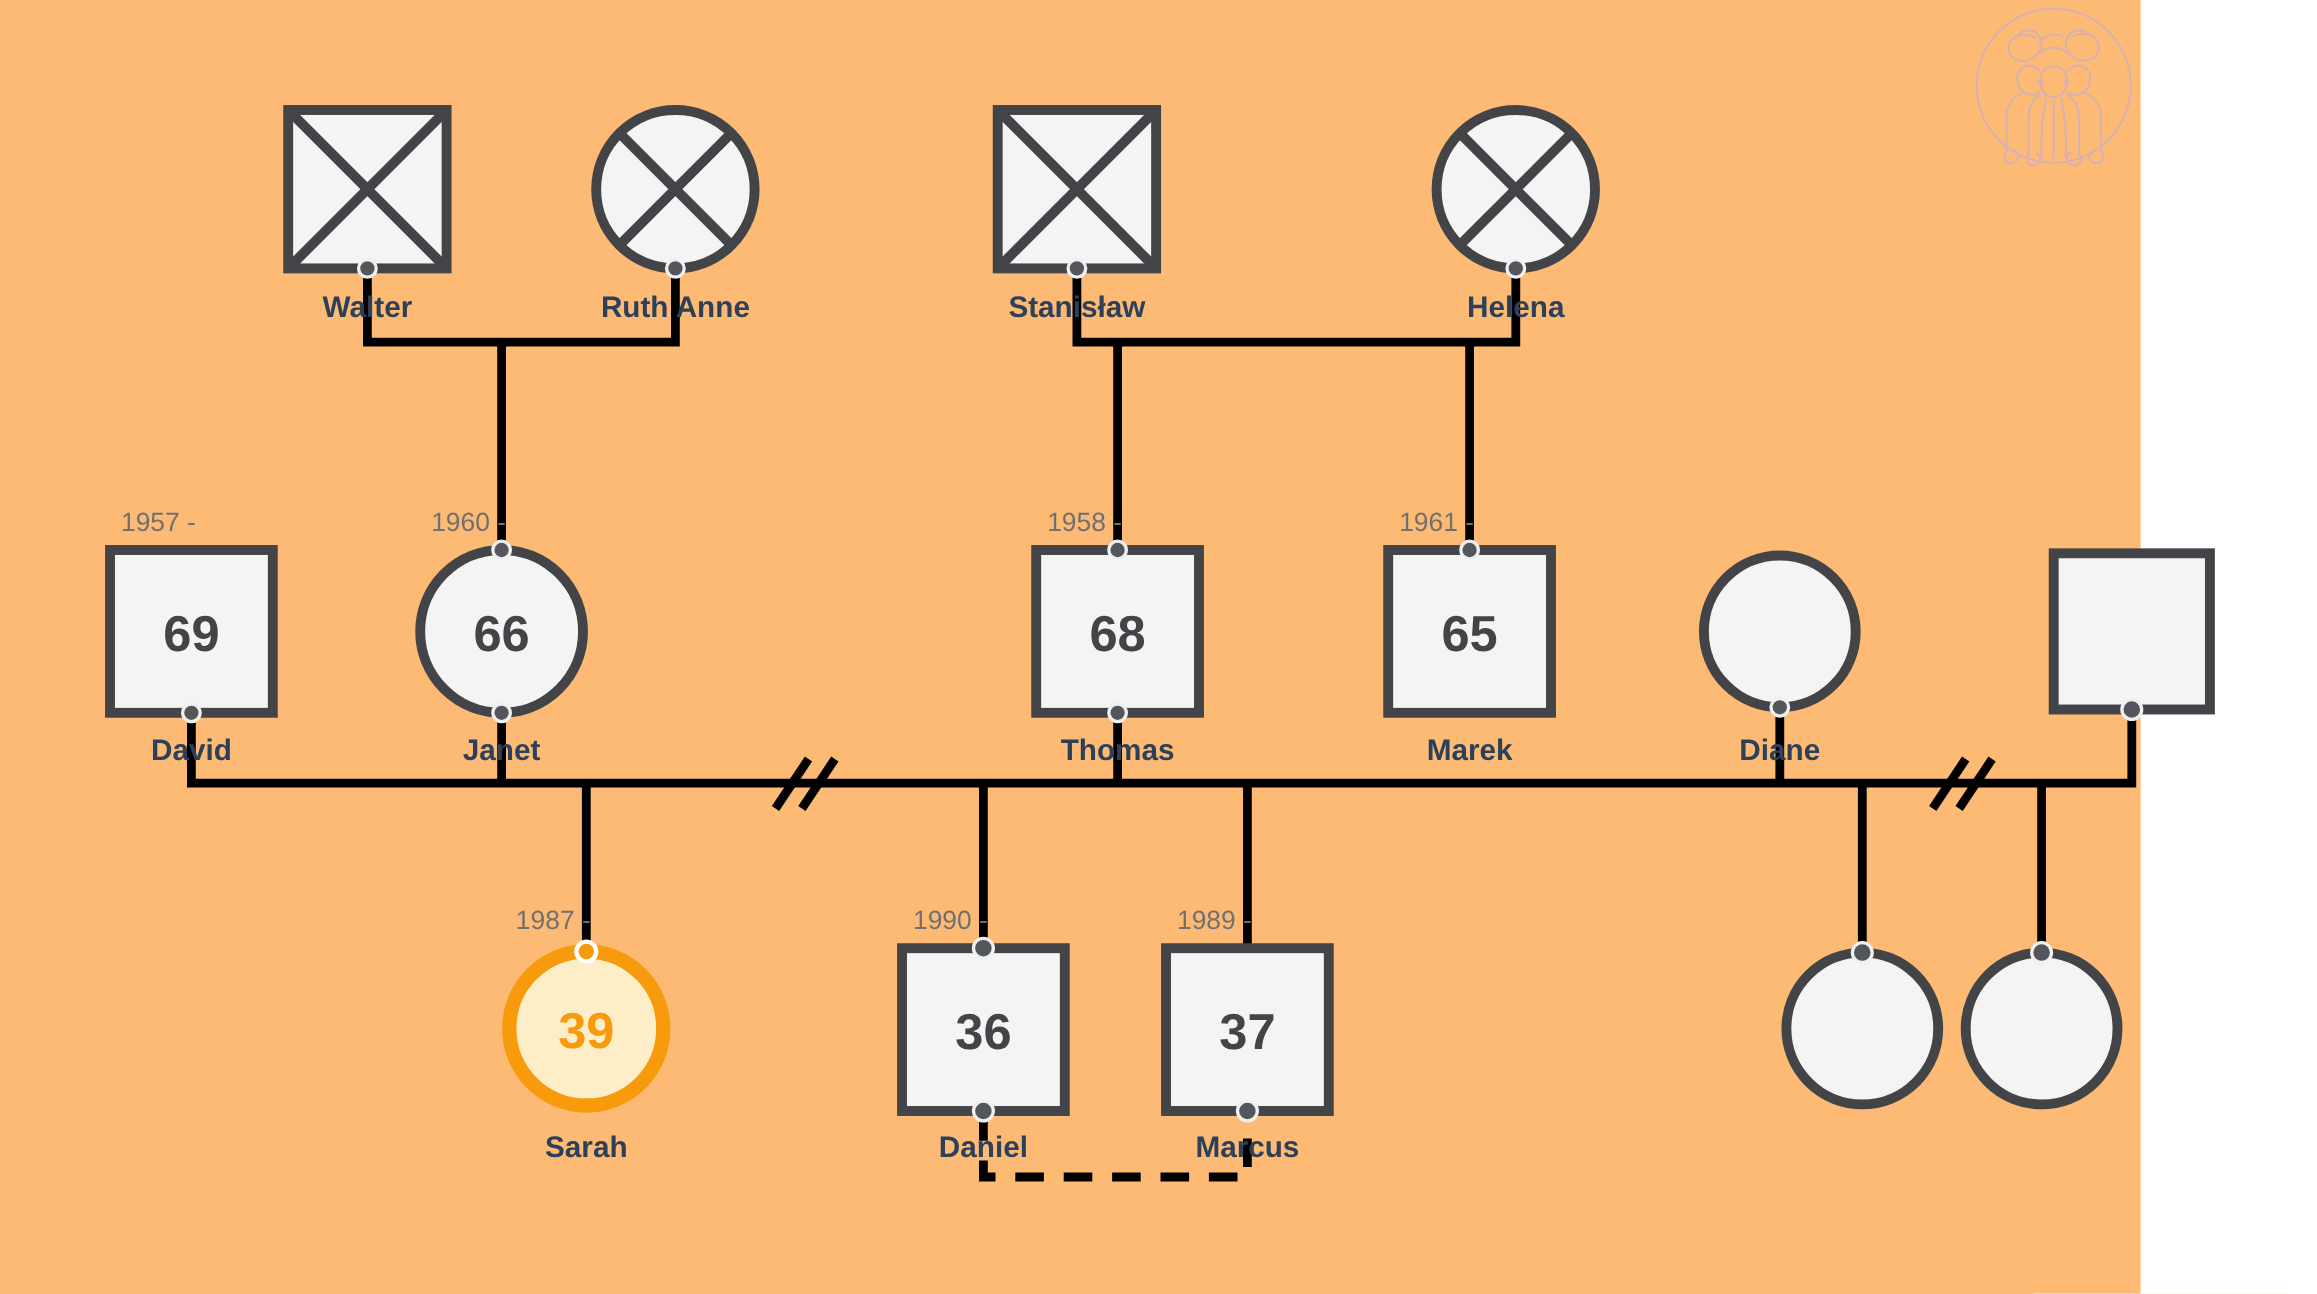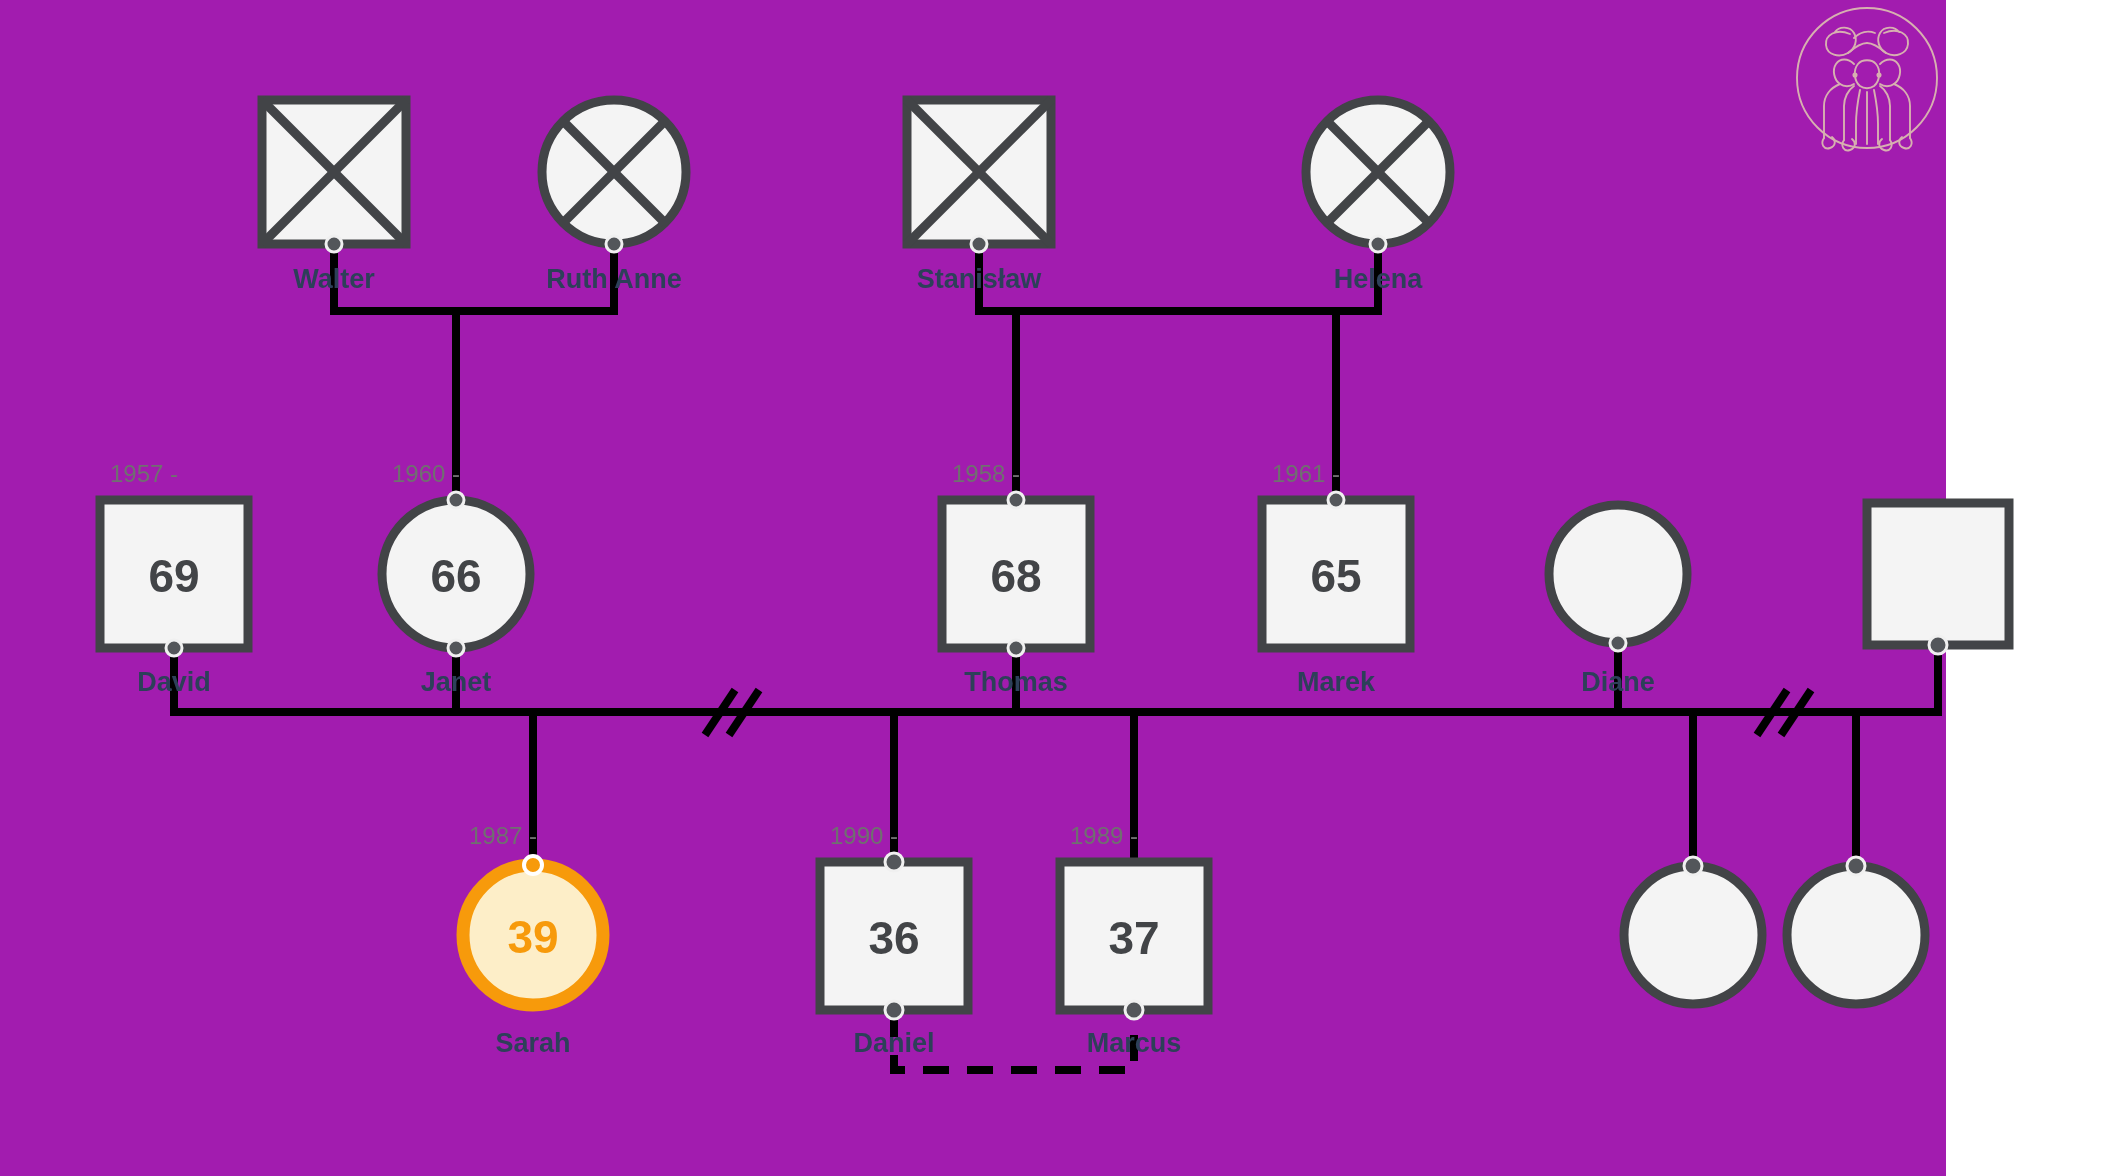--- a/index.html
+++ b/index.html
@@ -10,21 +10,21 @@
   body {
     font-family: "Liberation Sans", sans-serif;
     width: 2106px;
     height: 1176px;
     overflow: hidden;
   }
   #genogram-canvas {
     position: relative;
     width: 1946px;
     height: 1176px;
-    background: #a21caf;
+    background: #fdba74;
   }
   #genogram-svg {
     position: absolute;
     top: 0;
     left: 0;
     width: 2106px;
     height: 1176px;
   }
   .node-shape-fill   { fill: #f4f4f4; }
   .node-stroke       { stroke: #424447; stroke-width: 9; fill: none; }

